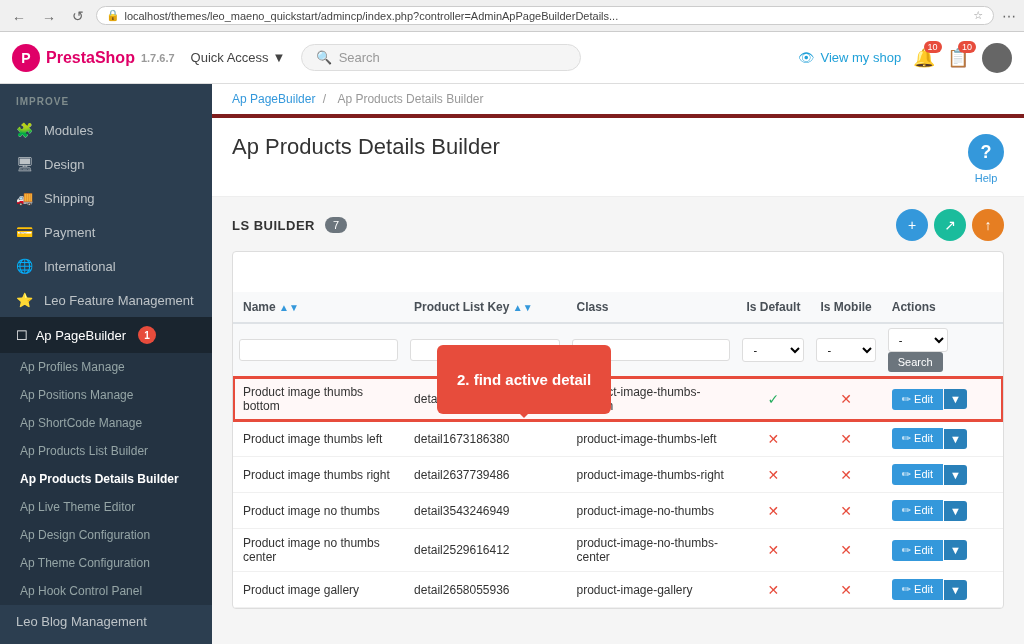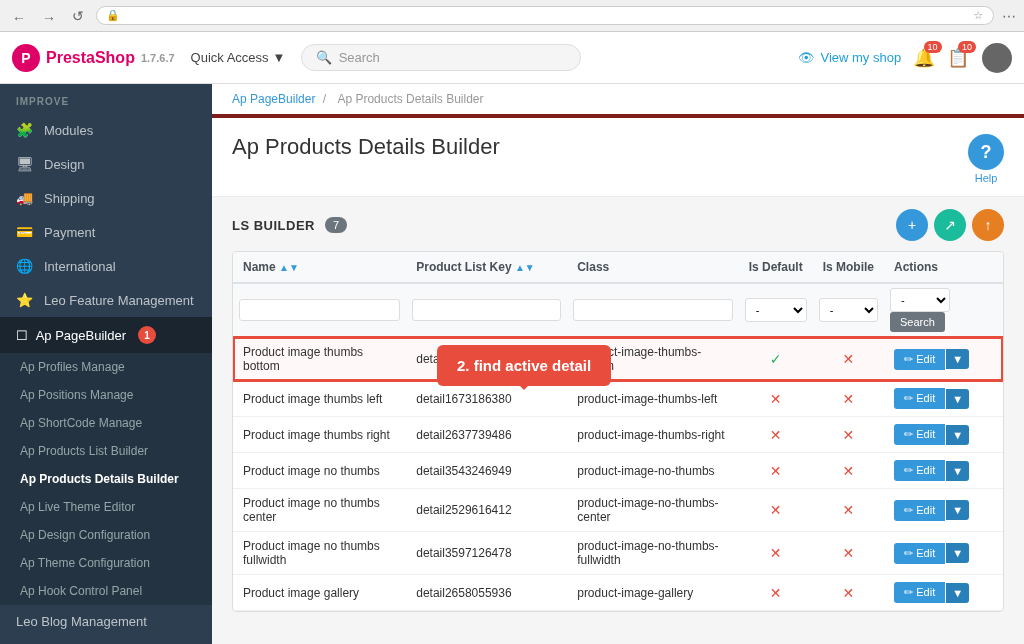--- a/index.html
+++ b/index.html
@@ -131,21 +131,21 @@
     .builder-label { font-size: 13px; font-weight: bold; color: #333; text-transform: uppercase; letter-spacing: 0.5px; }
     .count-badge { background: #6c757d; color: white; border-radius: 10px; padding: 2px 8px; font-size: 11px; }
     .builder-actions { margin-left: auto; display: flex; gap: 6px; }
     .action-btn-circle { width: 32px; height: 32px; border-radius: 50%; display: flex; align-items: center; justify-content: center; cursor: pointer; font-size: 14px; }
     .btn-blue { background: #3498db; color: white; }
     .btn-teal { background: #1abc9c; color: white; }
     .btn-orange { background: #e67e22; color: white; }
 
     
     .table-container { background: white; border: 1px solid #ddd; border-radius: 4px; overflow: hidden; position: relative; }
-    table { width: 100%; border-collapse: collapse; font-size: 12px; }
+    table { width: 100%; border-collapse: collapse; font-size: 12px; margin-top: 40px; }
     thead tr { background: #f8f9fa; border-bottom: 2px solid #dee2e6; }
     thead th { padding: 8px 10px; text-align: left; font-weight: 600; color: #495057; white-space: nowrap; }
     thead th .sort-icon { color: #3498db; font-size: 10px; }
     tbody tr { border-bottom: 1px solid #f0f0f0; }
     .filter-row td { padding: 4px 6px; }
     .filter-row input { width: 100%; border: 1px solid #ddd; border-radius: 3px; padding: 4px 6px; font-size: 11px; }
     .filter-row select { width: 100%; border: 1px solid #ddd; border-radius: 3px; padding: 4px 6px; font-size: 11px; background: white; }
     td { padding: 7px 10px; color: #333; vertical-align: middle; }
     .check-icon { color: #27ae60; font-size: 14px; }
     .cross-icon { color: #e74c3c; font-size: 14px; }
@@ -160,21 +160,21 @@
 
     
     .annotation-container { position: absolute; top: 0; left: 0; width: 100%; height: 100%; pointer-events: none; }
 
     .annotation-find {
       position: absolute;
       top: 148px;
       left: 225px;
       background: #e74c3c;
       color: white;
-      padding: 12px 20px;
+      padding: 26px 20px;
       border-radius: 6px;
       font-size: 15px;
       font-weight: bold;
       white-space: nowrap;
       z-index: 100;
     }
     .annotation-find::after {
       content: '';
       position: absolute;
       bottom: -10px;
@@ -215,20 +215,21 @@
   </style>
 </head>
 <body>
 
 <div class="browser-bar">
   <span class="nav-btn">←</span>
   <span class="nav-btn">→</span>
   <span class="nav-btn">↺</span>
   <div class="url-bar">
     <span style="color:#666;">🔒</span>
+    <span style="font-size:11px;color:#444;">localhost/themes/leo_maeno_quickstart/admincp/index.php?controller=AdminApPageBuilderDetails...</span>
     <span style="margin-left:auto;color:#999;">☆</span>
   </div>
   <span style="color:#666;font-size:14px;">⋯</span>
 </div>
 
 <div class="app">
 
   <div class="top-navbar">
     <div class="brand">
       <div class="brand-logo">P</div>
@@ -479,44 +480,31 @@
     <td style="text-align:center;"><span class="cross-icon">✕</span></td>
     <td style="text-align:center;"><span class="cross-icon">✕</span></td>
     <td>
       <div class="edit-btn-wrapper">
         <button class="edit-btn" style="border-radius:3px 0 0 3px;">✏ Edit</button>
         <button class="edit-dropdown">▼</button>
       </div>
     </td>
   </tr>
                 <tr>
-    <td>Product image no thumbs fullwidth</td>
-    <td>detail3597126478</td>
-    <td>product-image-no-thumbs-fullwidth</td>
+    <td>Product image gallery</td>
+    <td>detail2658055936</td>
+    <td>product-image-gallery</td>
     <td style="text-align:center;"><span class="cross-icon">✕</span></td>
     <td style="text-align:center;"><span class="cross-icon">✕</span></td>
     <td>
       <div class="edit-btn-wrapper">
         <button class="edit-btn" style="border-radius:3px 0 0 3px;">✏ Edit</button>
         <button class="edit-dropdown">▼</button>
       </div>
     </td>
   </tr>
-                <tr>
-    <td>Product image gallery</td>
-    <td>detail2658055936</td>
-    <td>product-image-gallery</td>
-    <td style="text-align:center;"><span class="cross-icon">✕</span></td>
-    <td style="text-align:center;"><span class="cross-icon">✕</span></td>
-    <td>
-      <div class="edit-btn-wrapper">
-        <button class="edit-btn" style="border-radius:3px 0 0 3px;">✏ Edit</button>
-        <button class="edit-dropdown">▼</button>
-      </div>
-    </td>
-  </tr>
               </tbody>
           </table>
         </div>
       </div>
     </div>
   </div>
 </div>
 
 </body></html>

